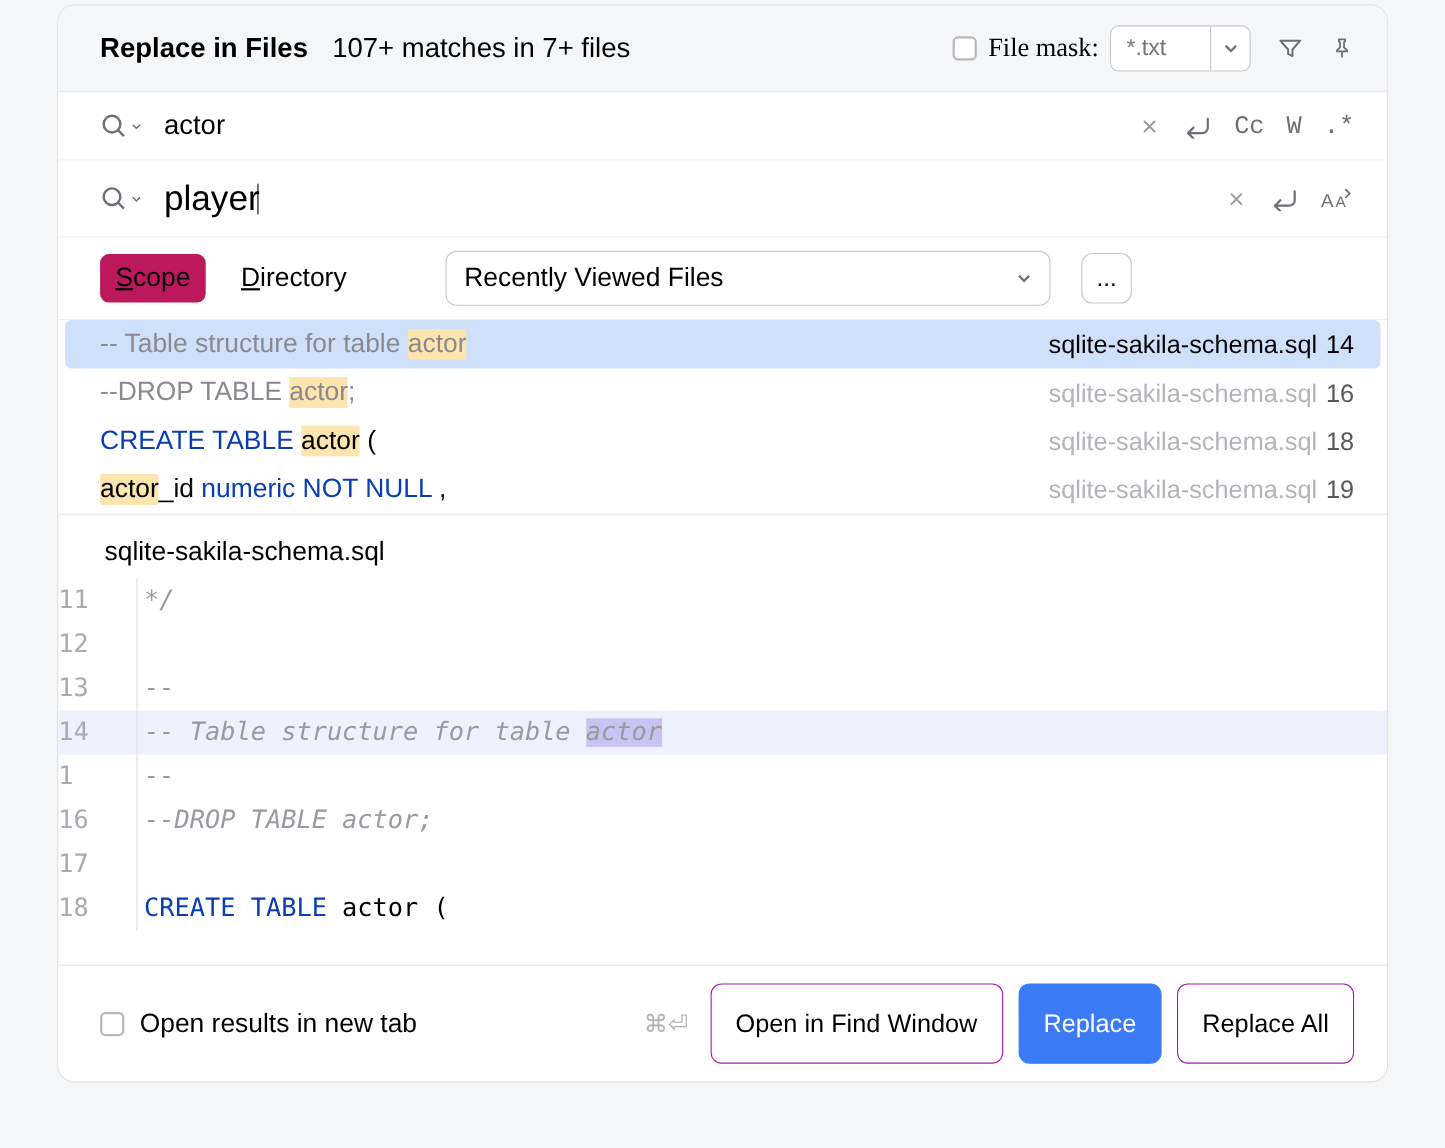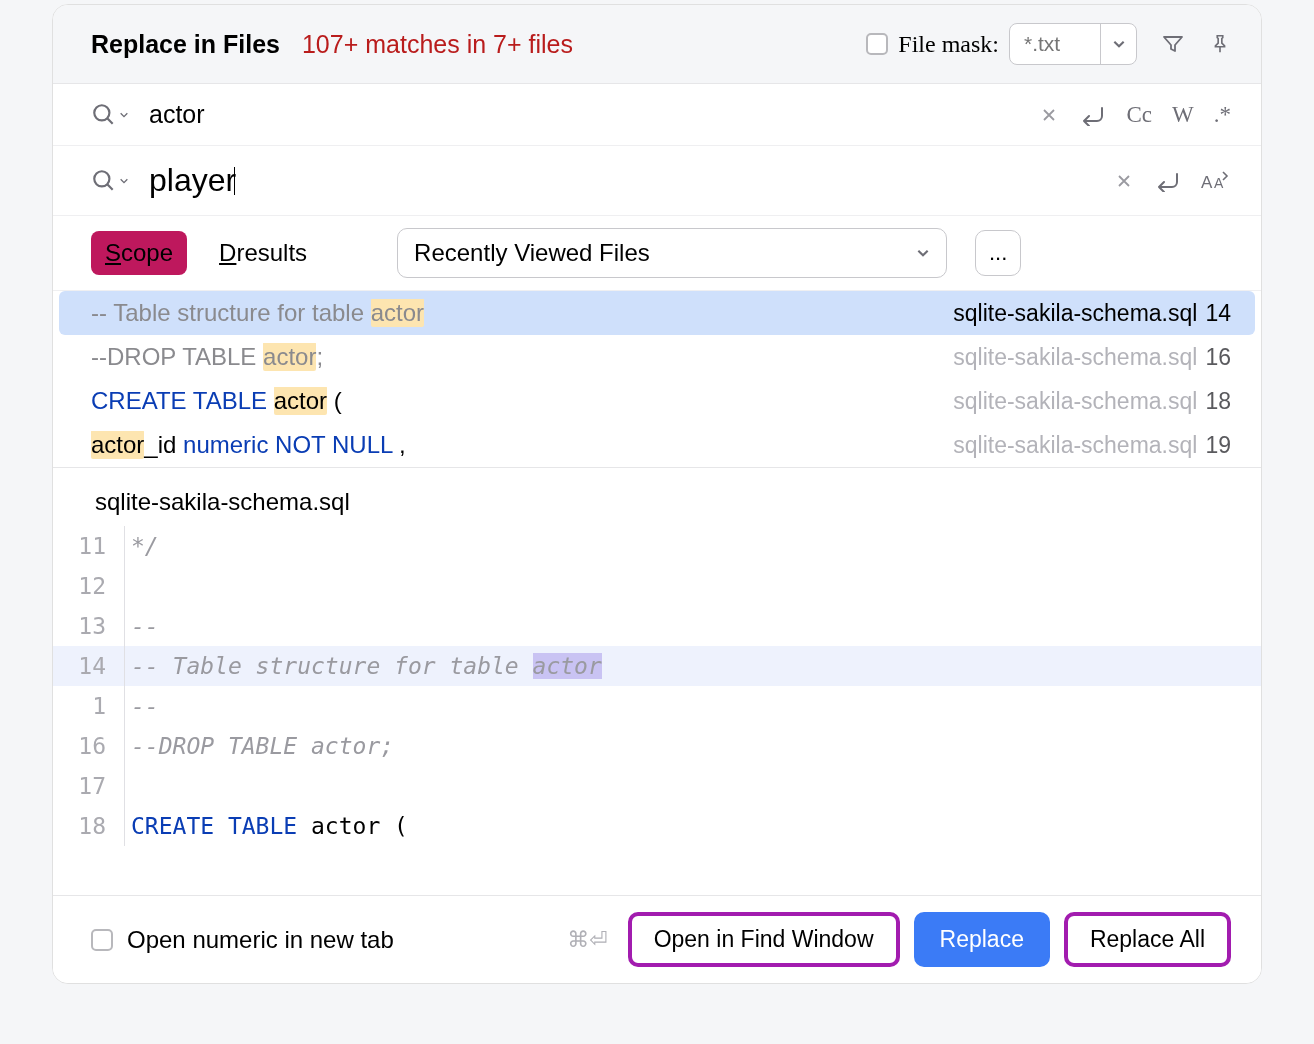--- a/index.html
+++ b/index.html
@@ -22,21 +22,21 @@
   border: 1px solid #e0e0e0;
 }
 .header {
   display: flex;
   align-items: center;
   padding: 18px 30px 18px 38px;
   background: #f5f6f8;
   border-bottom: 1px solid #e6e6e8;
 }
 .title { font-size: 25px; font-weight: 700; color: #000; }
-.subtitle { font-size: 25px; color: #b91c1c; margin-left: 22px; }
+.subtitle { font-size: 25px; color: #000000; margin-left: 22px; }
 .spacer { flex: 1; }
 .checkbox {
   width: 22px; height: 22px; border: 2px solid #b8b8bc; border-radius: 5px;
   display: inline-block; background: #fff;
 }
 .mask-label { font-size: 24px; color: #000; margin-left: 10px; margin-right: 10px; font-family: Liberation Serif, serif; }
 .mask-select {
   display: flex; align-items: center;
   border: 1px solid #c8c8cc; border-radius: 8px;
   height: 42px; background: #fff;
@@ -53,21 +53,21 @@
   padding: 16px 30px 16px 38px;
   border-bottom: 1px solid #efeff1;
   background: #fff;
 }
 .search-icon-wrap { display: flex; align-items: center; color: #6e6e76; margin-right: 20px; }
 .search-input {
   flex: 1; border: none; outline: none; font-size: 25px; color: #000;
   font-family: inherit;
 }
 .row-icon { color: #6e6e76; margin-left: 20px; cursor: pointer; font-size: 22px; }
-.row-icon.txt { font-family: Liberation Serif, serif; font-size: 23px; letter-spacing: 0; }
+.row-icon.txt { font-family: Liberation Mono, monospace; font-size: 23px; letter-spacing: 0; }
 .caret-bar {
   border-right: 1.5px solid #000; height: 28px; display: inline-block;
   margin-left: -2px; animation: blink 1.1s steps(1) infinite;
 }
 @keyframes blink { 50% { opacity: 0; } }
 
 .scope-row {
   display: flex; align-items: center;
   padding: 12px 30px 12px 38px;
   background: #fff;
@@ -124,42 +124,42 @@
 .code {
   font-family: "SF Mono", Menlo, Consolas, monospace;
   font-size: 23px;
   padding: 0;
   flex: 1;
   overflow: hidden;
 }
 .code-line { display: flex; }
 .code-line.hlrow { background: #eef2fd; }
 .gutter {
-  width: 72px; text-align: right; color: #aaaab0;
+  width: 72px; color: #aaaab0;
   padding-right: 18px; border-right: 1px solid #e0e0e4;
   flex-shrink: 0; user-select: none;
   line-height: 40px;
 }
 .code-content { padding-left: 6px; line-height: 40px; white-space: pre; }
 .code .comment-i { color: #9a9aa0; font-style: italic; }
 .code .kw { color: #0a3db4; }
 .selword { background: #c9c3f3; }
 
 .footer {
   display: flex; align-items: center;
   padding: 16px 30px 16px 38px;
   border-top: 1px solid #e6e6e8;
   background: #fff;
   gap: 14px;
 }
 .footer-label { font-size: 24px; color: #000; }
 .shortcut { color: #b0b0b6; font-size: 22px; margin-left: auto; margin-right: 6px; }
 .btn {
-  font-size: 23px; padding: 10px 22px; border-radius: 10px;
-  border: 4px solid #a21caf; background: #fff; cursor: pointer;
+  font-size: 23px; padding: 22px 22px; border-radius: 10px;
+  border: 1px solid #a21caf; background: #fff; cursor: pointer;
 }
 .btn.primary { background: #3b7bf6; color: #fff; border-color: #3b7bf6; }
 
 svg { display: block; }
 .chev-down { width:14px; height:14px; }
 </style>
 </head>
 <body>
 
 <div class="dialog">
@@ -244,21 +244,21 @@
       <svg width="30" height="22" viewBox="0 0 30 22">
           <path d="M22 2l4 4-4 4" fill="none" stroke="#6e6e76" stroke-width="1.6"></path>
           <text x="0" y="18" font-size="17" fill="#6e6e76" font-family="inherit">A</text>
           <text x="13" y="18" font-size="14" fill="#6e6e76" font-family="inherit">A</text>
         </svg>
     </span>
   </div>
 
   <div class="scope-row">
     <span class="scope-tab active"><span class="ul">S</span><span>cope</span></span>
-    <span class="scope-tab"><span class="ul">D</span><span>results</span></span>
+    <span class="scope-tab"><span class="ul">D</span><span>irectory</span></span>
     <div class="scope-select">
       <span>Recently Viewed Files</span>
       <span class="dd">
         <svg class="chev-down" viewBox="0 0 12 12">
             <path d="M2 4l4 4 4-4" stroke="#6e6e76" stroke-width="1.8" fill="none"></path>
           </svg>
       </span>
     </div>
     <div class="more-btn">...</div>
   </div>
@@ -320,20 +320,20 @@
         <span class="code-content"><span class=""></span></span>
       </div>
       <div class="code-line">
         <span class="gutter">18</span>
         <span class="code-content"><span class="kw">CREATE TABLE</span> actor (</span>
       </div>
     </div>
 
   <div class="footer">
     <span class="checkbox"></span>
-    <span class="footer-label">Open numeric in new tab</span>
+    <span class="footer-label">Open results in new tab</span>
     <span class="shortcut">⌘⏎</span>
     <button class="btn">Open in Find Window</button>
     <button class="btn primary">Replace</button>
     <button class="btn">Replace All</button>
   </div>
 
 </div>
 
 </body></html>

